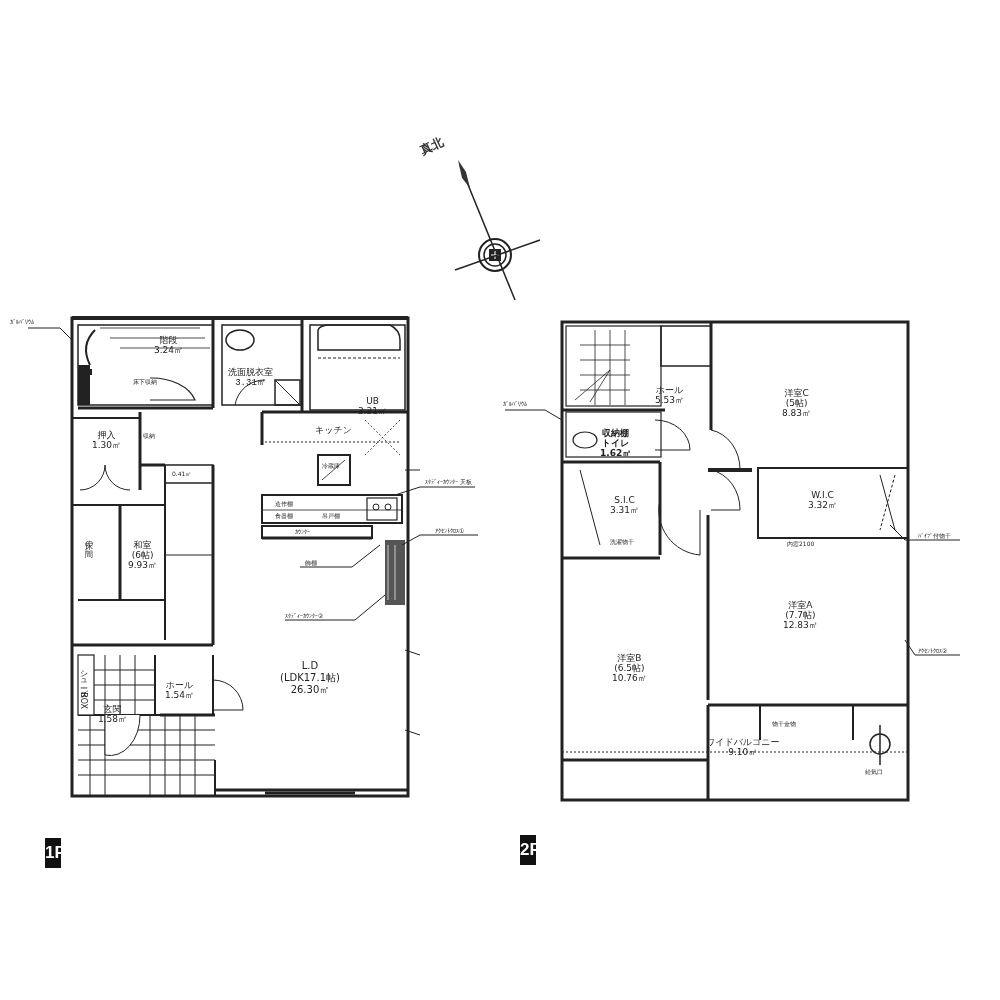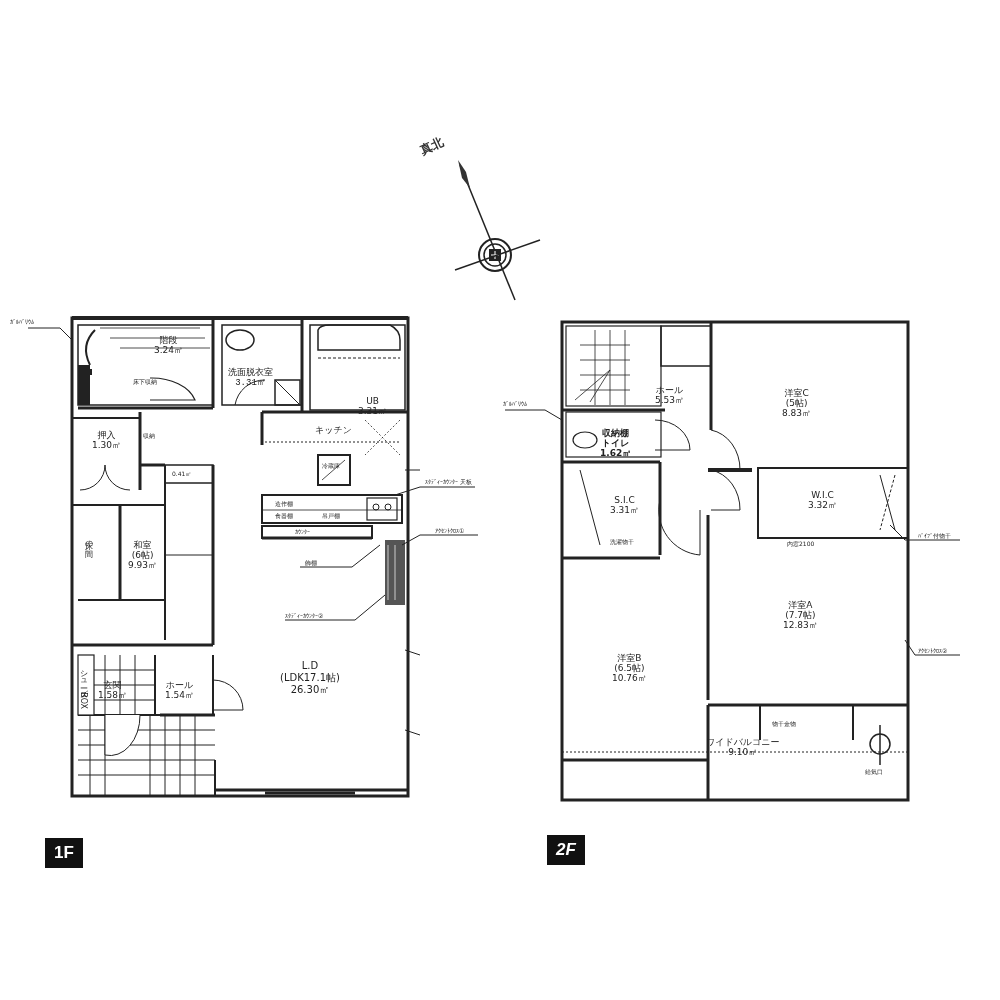--- a/index.html
+++ b/index.html
@@ -4,21 +4,21 @@
 <style>
   html, body { margin:0; padding:0; background:#ffffff; }
   body { width:1000px; height:1000px; position:relative; overflow:hidden;
          font-family:"DejaVu Sans", sans-serif; color:#222; }
   svg { position:absolute; left:0; top:0; }
   .lbl { position:absolute; font-size:9px; line-height:10px; text-align:center; white-space:nowrap; color:#222; }
   .lbl.big { font-size:10px; line-height:12px; }
   .lbl.sm { font-size:6px; line-height:7px; }
   .lbl.vert { writing-mode:vertical-rl; font-size:8px; }
   .floor-tag { position:absolute; background:#111; color:#fff; font-family:"Liberation Sans", sans-serif;
-               font-size:17px; font-weight:bold; width:38px; height:30px; line-height:30px; text-align:center; }
+               font-size:17px; font-weight:bold; width:16px; height:30px; line-height:30px; text-align:center; }
   .compass-text { position:absolute; font-size:12px; font-weight:bold; transform:rotate(-25deg); color:#333; }
 </style>
 </head>
 <body>
 
 <svg width="1000" height="1000" viewBox="0 0 1000 1000">
   <g stroke="#222" fill="none" stroke-width="2">
 
     <g>
       <line x1="460" y1="165" x2="515" y2="300" stroke-width="1.5"></line>
@@ -208,21 +208,21 @@
     <div>和室</div>
       <div class="sm">(6帖)</div>
       <div class="sm">9.93㎡</div>
   </div>
   <div class="lbl vert" style="left:83px;top:535px;">床の間</div>
   <div class="lbl big" style="left:280px;top:660px;">
     <div>L.D</div>
       <div class="sm">(LDK17.1帖)</div>
       <div class="sm">26.30㎡</div>
   </div>
-  <div class="lbl" style="left:98px;top:680px;">
+  <div class="lbl" style="left:98px;top:704px;">
     <div>玄関</div>
       <div class="sm">1.58㎡</div>
   </div>
   <div class="lbl" style="left:165px;top:680px;">
     <div>ホール</div>
       <div class="sm">1.54㎡</div>
   </div>
   <div class="lbl sm vert" style="left:80px;top:665px;">シューズBOX</div>
 
   <div class="lbl sm" style="left:10px;top:318px;">ｶﾞﾙﾊﾞﾘｳﾑ</div>
@@ -278,13 +278,13 @@
 
   <div class="lbl sm" style="left:503px;top:400px;">ｶﾞﾙﾊﾞﾘｳﾑ</div>
   <div class="lbl sm" style="left:787px;top:540px;">内窓2100</div>
   <div class="lbl sm" style="left:918px;top:532px;">ﾊﾟｲﾌﾟ付物干</div>
   <div class="lbl sm" style="left:918px;top:647px;">ｱｸｾﾝﾄｸﾛｽ②</div>
   <div class="lbl sm" style="left:772px;top:720px;">物干金物</div>
   <div class="lbl sm" style="left:865px;top:768px;">給気口</div>
 </div>
 
 <div class="floor-tag" style="left:45px;top:838px;">1F</div>
-<div class="floor-tag" style="left:547px;top:835px;font-style:italic;">2F</div>
+<div class="floor-tag" style="left:520px;top:835px;">2F</div>
 
 </body></html>

